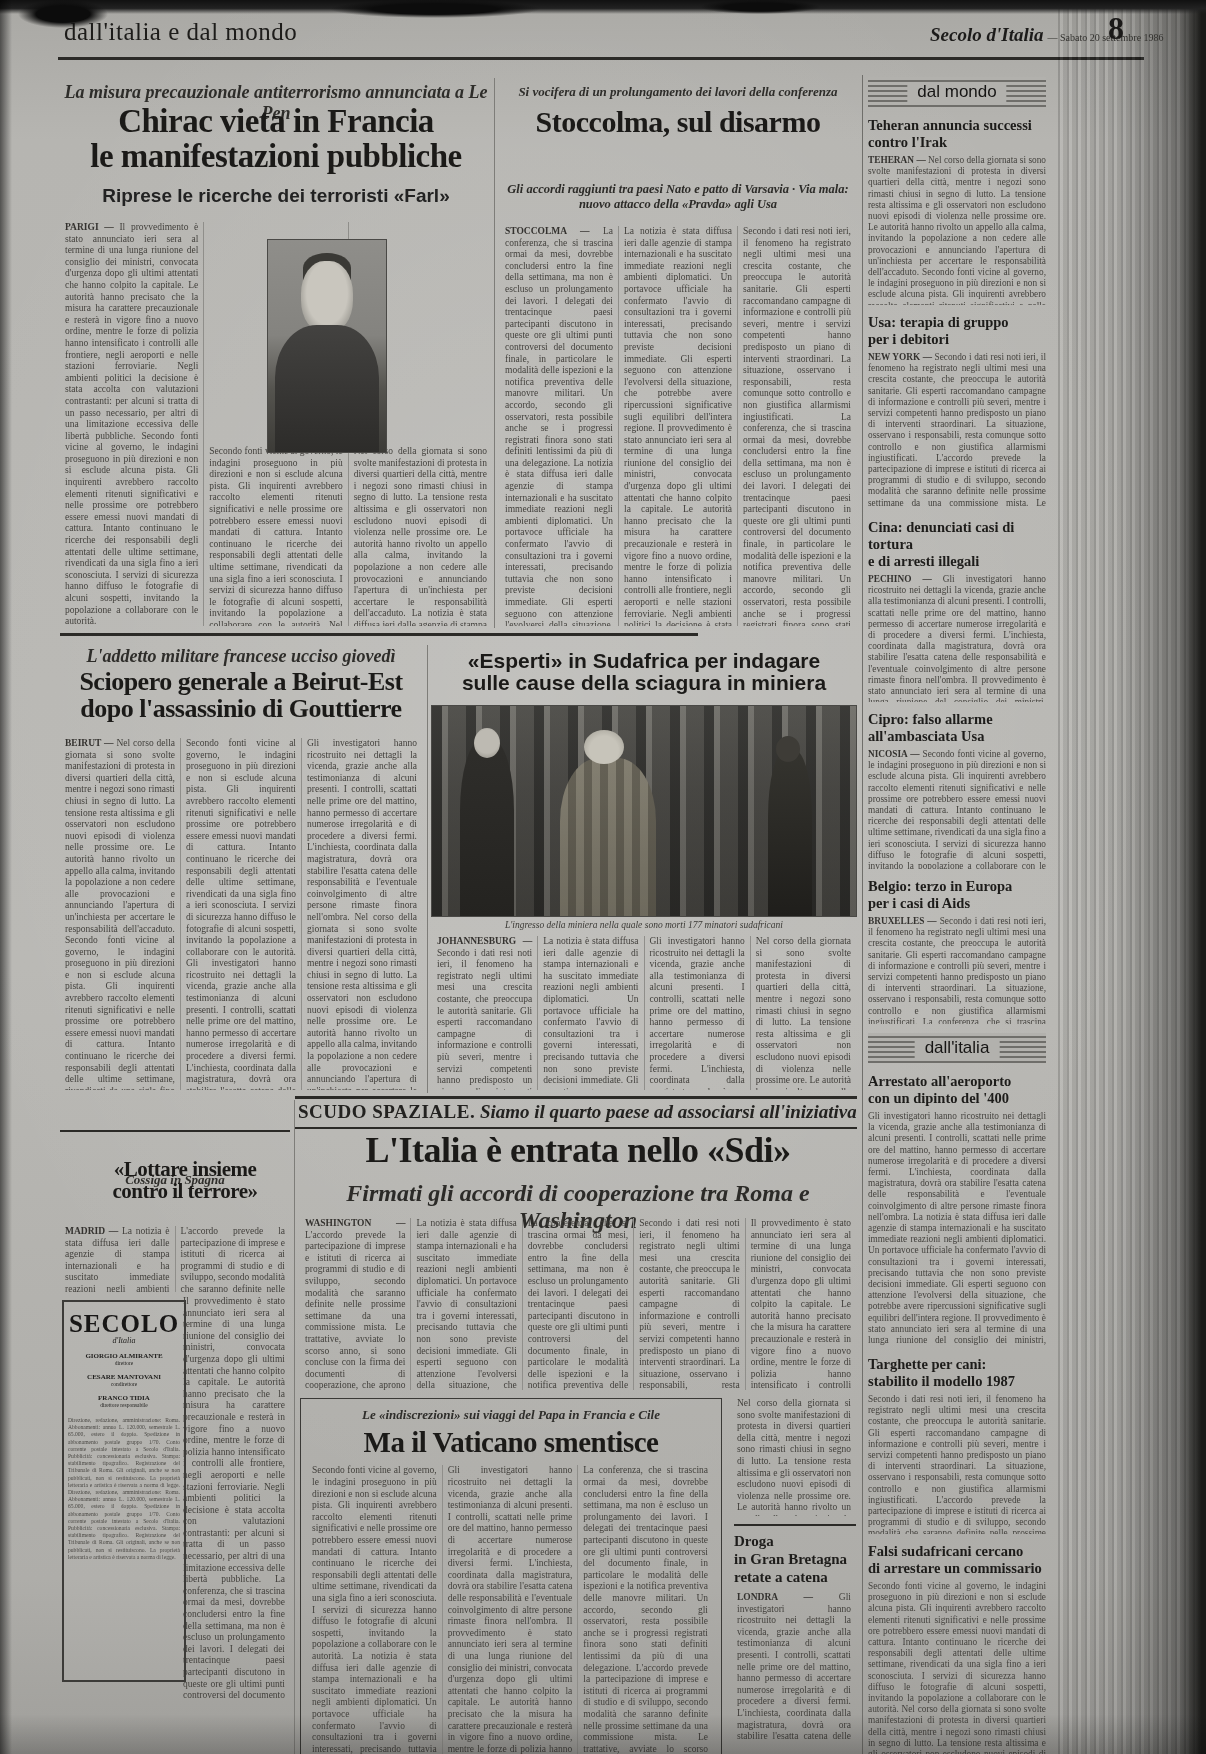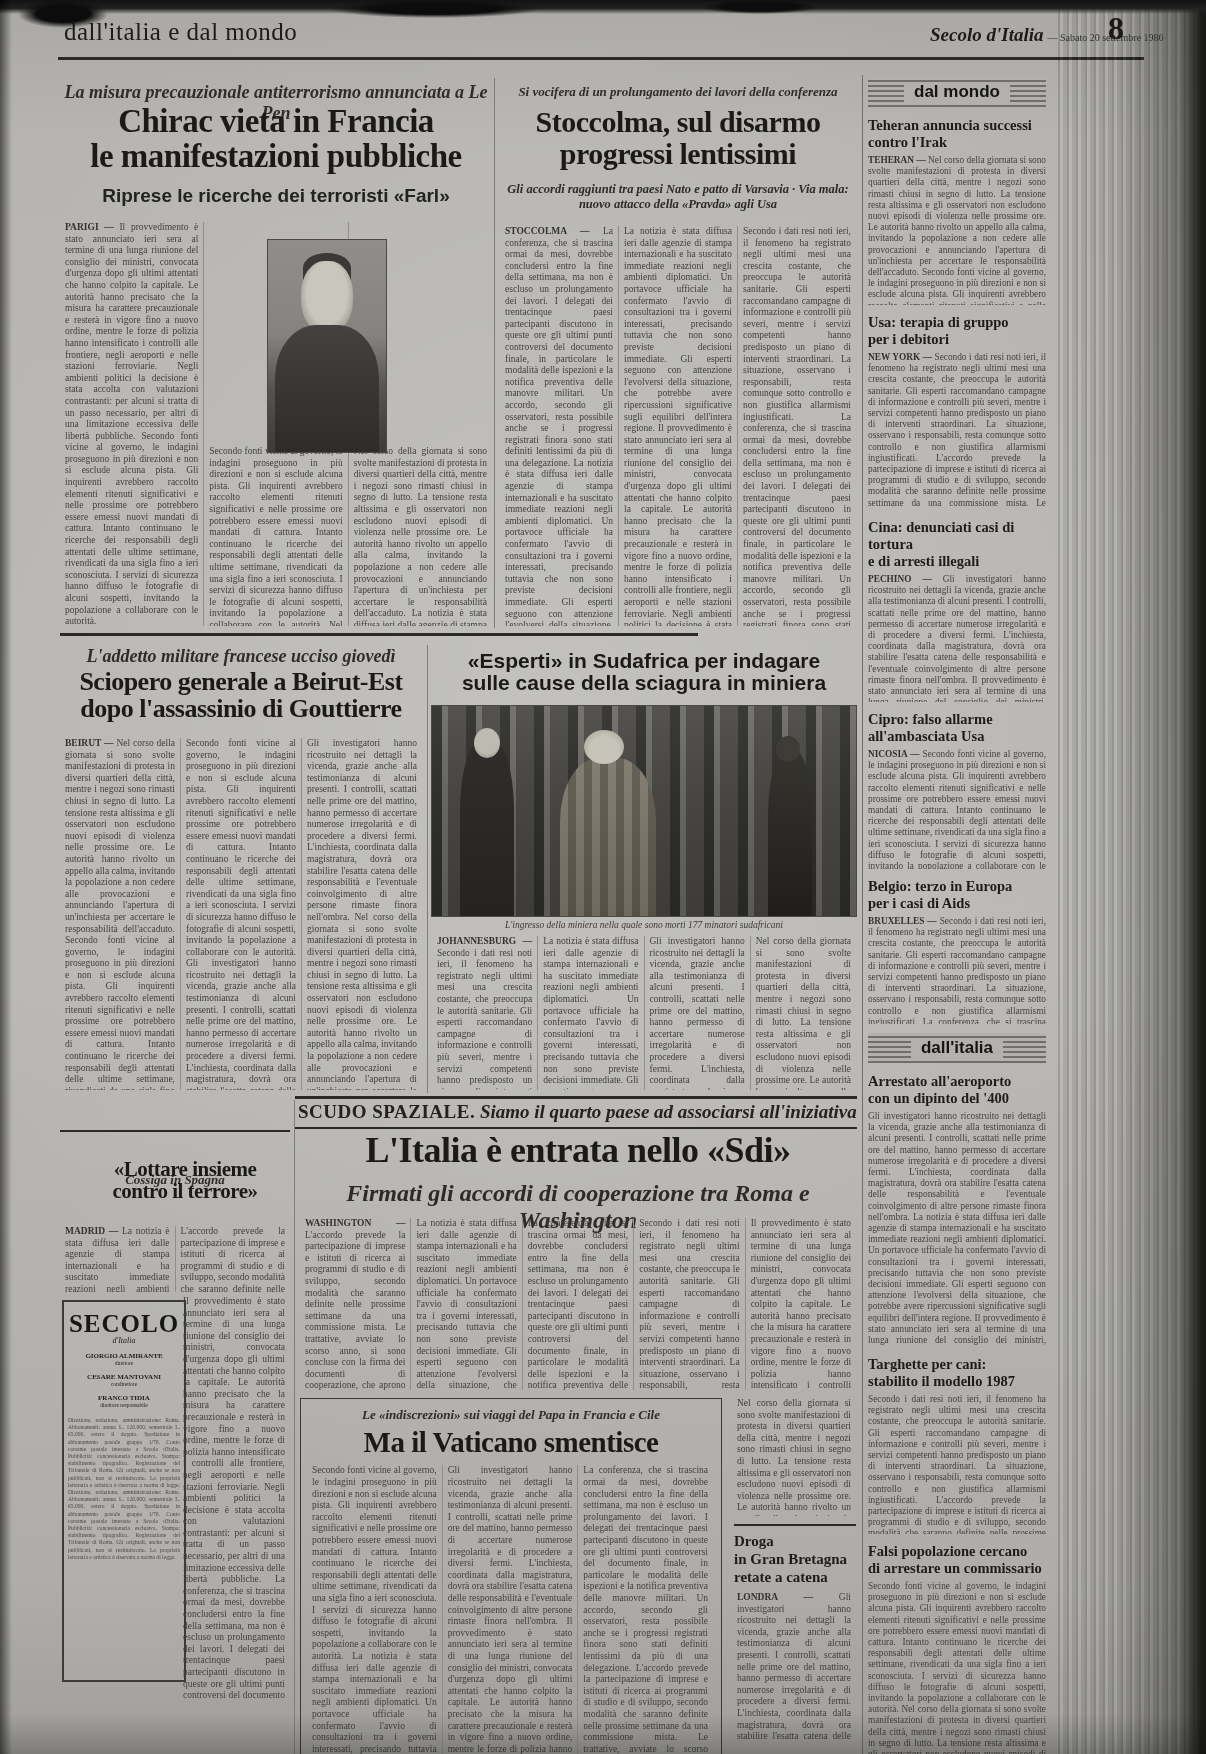--- a/index.html
+++ b/index.html
@@ -45,21 +45,21 @@
     repeating-linear-gradient(90deg,rgba(15,15,14,.55) 0 10px,rgba(130,128,122,.35) 10px 16px,rgba(50,49,46,.45) 16px 34px),
     linear-gradient(180deg,#6f6e69 0,#595854 40%,#454440 100%);}
   .fig{position:absolute;border-radius:40% 40% 0 0;}
   .fig-head{position:absolute;border-radius:50%;}
   .caption{font-size:9.5px;font-style:italic;text-align:center;color:#3b3a36;filter:blur(.3px);}
   
   .rail{position:absolute;left:868px;top:75px;width:178px;height:1679px;overflow:hidden;z-index:3;}
   .rail-hdr{height:30px;margin:2px 0 10px 0;position:relative;
     background:repeating-linear-gradient(0deg,#6f6e6a 0 2px,#b2b1ad 2px 5px);}
   .rail-hdr span{position:absolute;left:50%;top:50%;transform:translate(-50%,-50%);
-    font-family:"Liberation Sans",sans-serif;font-weight:bold;font-size:17px;color:#161514;
+    font-family:"Liberation Sans",sans-serif;font-weight:normal;font-size:17px;color:#161514;
     background:#b2b1ad;padding:0 10px;white-space:nowrap;}
   .rail-item{margin-bottom:9px;}
   .rail-head{font-weight:bold;font-size:14.5px;line-height:17px;color:#1d1c1a;}
   .rail-body{font-size:9.3px;line-height:11.2px;text-align:justify;color:#44423e;filter:blur(.35px);overflow:hidden;margin-top:4px;}
   
   .mbox{position:absolute;left:62px;top:1300px;width:112px;height:362px;border:2px solid #3c3b38;
     padding:8px 4px;text-align:center;overflow:hidden;background:rgba(255,255,255,.04);}
   .mbox .t{font-weight:bold;font-size:25px;letter-spacing:1px;color:#181716;}
   .mbox .s{font-size:8px;font-style:italic;margin-top:-2px;}
   .mname{font-size:7px;font-weight:bold;margin-top:7px;filter:blur(.3px);}
@@ -115,21 +115,20 @@
       <div class="ph-face"></div>
       <div class="ph-suit"></div>
     </div>
   </div>
   <div class="vr" style="left:494px;top:78px;height:550px;"></div>
 
   <div>
     <div class="kicker sm" style="position:absolute;left:500px;top:84px;width:356px;">Si vocifera di un prolungamento dei lavori della conferenza</div>
     <div class="headline" style="position:absolute;left:500px;top:106px;width:356px;font-size:30px;">
       <div>Stoccolma, sul disarmo</div>
-      <div>progressi lentissimi</div>
     </div>
     <div class="subhead-it" style="position:absolute;left:500px;top:182px;width:356px;font-size:12.5px;line-height:15px;">Gli accordi raggiunti tra paesi Nato e patto di Varsavia · Via mala: nuovo attacco della «Pravda» agli Usa</div>
     <div class="cols" style="left:500px;top:226px;width:356px;height:400px;">
       <div class="col"><b class="dl">STOCCOLMA —</b> <span class="fill">La conferenza, che si trascina ormai da mesi, dovrebbe concludersi entro la fine della settimana, ma non è escluso un prolungamento dei lavori. I delegati dei trentacinque paesi partecipanti discutono in queste ore gli ultimi punti controversi del documento finale, in particolare le modalità delle ispezioni e la notifica preventiva delle manovre militari. Un accordo, secondo gli osservatori, resta possibile anche se i progressi registrati finora sono stati definiti lentissimi da più di una delegazione. La notizia è stata diffusa ieri dalle agenzie di stampa internazionali e ha suscitato immediate reazioni negli ambienti diplomatici. Un portavoce ufficiale ha confermato l'avvio di consultazioni tra i governi interessati, precisando tuttavia che non sono previste decisioni immediate. Gli esperti seguono con attenzione l'evolversi della situazione, che potrebbe avere ripercussioni significative sugli equilibri dell'intera regione.</span></div>
       <div class="col"><span class="fill">La notizia è stata diffusa ieri dalle agenzie di stampa internazionali e ha suscitato immediate reazioni negli ambienti diplomatici. Un portavoce ufficiale ha confermato l'avvio di consultazioni tra i governi interessati, precisando tuttavia che non sono previste decisioni immediate. Gli esperti seguono con attenzione l'evolversi della situazione, che potrebbe avere ripercussioni significative sugli equilibri dell'intera regione. Il provvedimento è stato annunciato ieri sera al termine di una lunga riunione del consiglio dei ministri, convocata d'urgenza dopo gli ultimi attentati che hanno colpito la capitale. Le autorità hanno precisato che la misura ha carattere precauzionale e resterà in vigore fino a nuovo ordine, mentre le forze di polizia hanno intensificato i controlli alle frontiere, negli aeroporti e nelle stazioni ferroviarie. Negli ambienti politici la decisione è stata accolta con valutazioni contrastanti: per alcuni si tratta di un passo necessario, per altri di una limitazione eccessiva delle libertà pubbliche.</span></div>
       <div class="col"><span class="fill">Secondo i dati resi noti ieri, il fenomeno ha registrato negli ultimi mesi una crescita costante, che preoccupa le autorità sanitarie. Gli esperti raccomandano campagne di informazione e controlli più severi, mentre i servizi competenti hanno predisposto un piano di interventi straordinari. La situazione, osservano i responsabili, resta comunque sotto controllo e non giustifica allarmismi ingiustificati. La conferenza, che si trascina ormai da mesi, dovrebbe concludersi entro la fine della settimana, ma non è escluso un prolungamento dei lavori. I delegati dei trentacinque paesi partecipanti discutono in queste ore gli ultimi punti controversi del documento finale, in particolare le modalità delle ispezioni e la notifica preventiva delle manovre militari. Un accordo, secondo gli osservatori, resta possibile anche se i progressi registrati finora sono stati definiti lentissimi da più di una delegazione.</span></div>
     </div>
   </div>
 
   <div class="hr" style="left:60px;top:633px;width:638px;height:3px;"></div>
@@ -298,20 +297,20 @@
     </div>
     <div class="rail-item">
       <div class="rail-head">
           <div>Targhette per cani:</div>
           <div>stabilito il modello 1987</div>
         </div>
       <div class="rail-body" style="height:140px;"><span class="fill">Secondo i dati resi noti ieri, il fenomeno ha registrato negli ultimi mesi una crescita costante, che preoccupa le autorità sanitarie. Gli esperti raccomandano campagne di informazione e controlli più severi, mentre i servizi competenti hanno predisposto un piano di interventi straordinari. La situazione, osservano i responsabili, resta comunque sotto controllo e non giustifica allarmismi ingiustificati. L'accordo prevede la partecipazione di imprese e istituti di ricerca ai programmi di studio e di sviluppo, secondo modalità che saranno definite nelle prossime settimane da una commissione mista. Le trattative, avviate lo scorso anno, si sono concluse con la firma dei documenti di cooperazione, che aprono la strada a una collaborazione destinata a durare diversi anni nei settori più avanzati della tecnologia.</span></div>
     </div>
     <div class="rail-item">
       <div class="rail-head">
-          <div>Falsi popolazione cercano</div>
+          <div>Falsi sudafricani cercano</div>
           <div>di arrestare un commissario</div>
         </div>
       <div class="rail-body" style="height:250px;"><span class="fill">Secondo fonti vicine al governo, le indagini proseguono in più direzioni e non si esclude alcuna pista. Gli inquirenti avrebbero raccolto elementi ritenuti significativi e nelle prossime ore potrebbero essere emessi nuovi mandati di cattura. Intanto continuano le ricerche dei responsabili degli attentati delle ultime settimane, rivendicati da una sigla fino a ieri sconosciuta. I servizi di sicurezza hanno diffuso le fotografie di alcuni sospetti, invitando la popolazione a collaborare con le autorità. Nel corso della giornata si sono svolte manifestazioni di protesta in diversi quartieri della città, mentre i negozi sono rimasti chiusi in segno di lutto. La tensione resta altissima e gli osservatori non escludono nuovi episodi di violenza nelle prossime ore. Le autorità hanno rivolto un appello alla calma, invitando la popolazione a non cedere alle provocazioni e annunciando l'apertura di un'inchiesta per accertare le responsabilità dell'accaduto. Gli investigatori hanno ricostruito nei dettagli la vicenda, grazie anche alla testimonianza di alcuni presenti. I controlli, scattati nelle prime ore del mattino, hanno permesso di accertare numerose irregolarità e di procedere a diversi fermi. L'inchiesta, coordinata dalla magistratura, dovrà ora stabilire l'esatta catena delle responsabilità e l'eventuale coinvolgimento di altre persone rimaste finora nell'ombra.</span></div>
     </div>
   </div>
 
 </div>
 
 </body></html>

